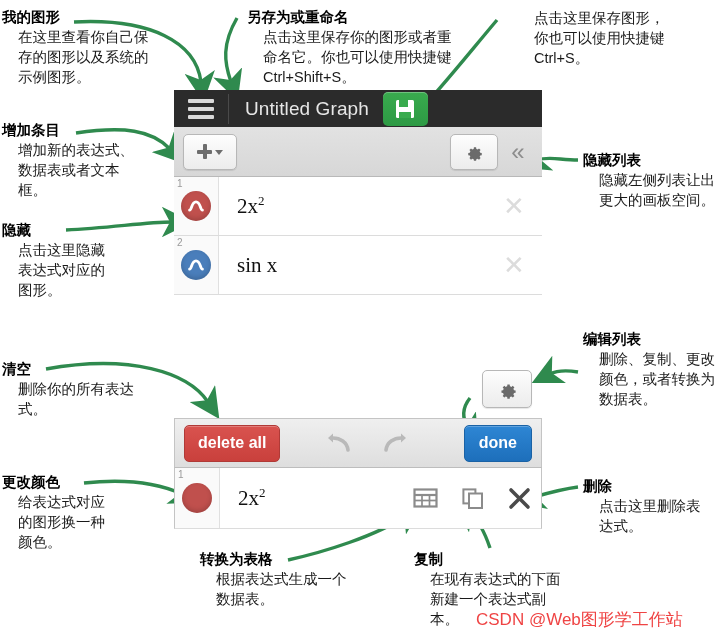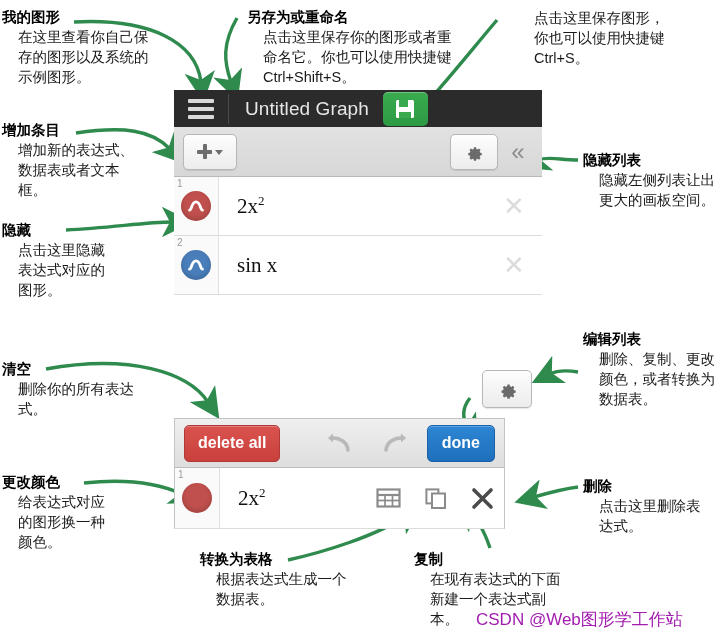--- a/index.html
+++ b/index.html
@@ -151,21 +151,21 @@
     position:absolute;width:48px;height:36px;
   }
   .swatch{
     width:30px;height:30px;border-radius:50%;background:#c0504d;
     box-shadow:inset 0 -2px 5px rgba(0,0,0,.18);
   }
   .row-actions{display:flex;align-items:center;gap:24px;margin-right:10px;color:#8b8b8b;}
   .act{cursor:pointer;display:flex;align-items:center;justify-content:center;}
 
   .watermark{
-    position:absolute;font-size:17px;color:#a21caf;white-space:nowrap;
+    position:absolute;font-size:17px;color:#ef4444;white-space:nowrap;
     font-family:"Liberation Sans","DejaVu Sans",sans-serif;
   }
   svg.arrow{position:absolute;overflow:visible;pointer-events:none;}
 </style>
 </head>
 <body>
 
 <div class="stage">
 
   <svg class="arrow" style="left:0;top:0;width:716px;height:639px;">
@@ -350,21 +350,21 @@
       </div>
     </div>
   </div>
 
   <div class="btn3d gear-float" style="left:482px;top:370px;">
     <svg width="21" height="21" viewBox="0 0 24 24">
       <path fill="#6b6b6b" d="M12 8.5a3.5 3.5 0 1 0 0 7 3.5 3.5 0 0 0 0-7zm9.3 4.7l-1.9-.3a7.6 7.6 0 0 0-.7-1.7l1.2-1.5-1.9-1.9-1.5 1.2c-.5-.3-1.1-.6-1.7-.7l-.3-1.9h-2.6l-.3 1.9c-.6.1-1.2.4-1.7.7L8.4 7.8 6.5 9.7l1.2 1.5c-.3.5-.6 1.1-.7 1.7l-1.9.3v2.6l1.9.3c.1.6.4 1.2.7 1.7l-1.2 1.5 1.9 1.9 1.5-1.2c.5.3 1.1.6 1.7.7l.3 1.9h2.6l.3-1.9c.6-.1 1.2-.4 1.7-.7l1.5 1.2 1.9-1.9-1.2-1.5c.3-.5.6-1.1.7-1.7l1.9-.3z"></path>
     </svg>
   </div>
 
-  <div class="panel" style="left:174px;top:418px;width:331px;">
+  <div class="panel" style="left:174px;top:418px;width:368px;">
 
     <div class="edit-toolbar">
       <div class="del-all">
         <span>delete all</span>
       </div>
       <div class="undo-redo">
         <svg width="26" height="22" viewBox="0 0 26 22" class="act">
           <path d="M22 18 C21 10 14 6 7 6" stroke="#b9b9b9" stroke-width="3.6" fill="none" stroke-linecap="round"></path>
           <path d="M7 1.5 L2 6 L7 10.5 Z" fill="#b9b9b9"></path>
         </svg>

